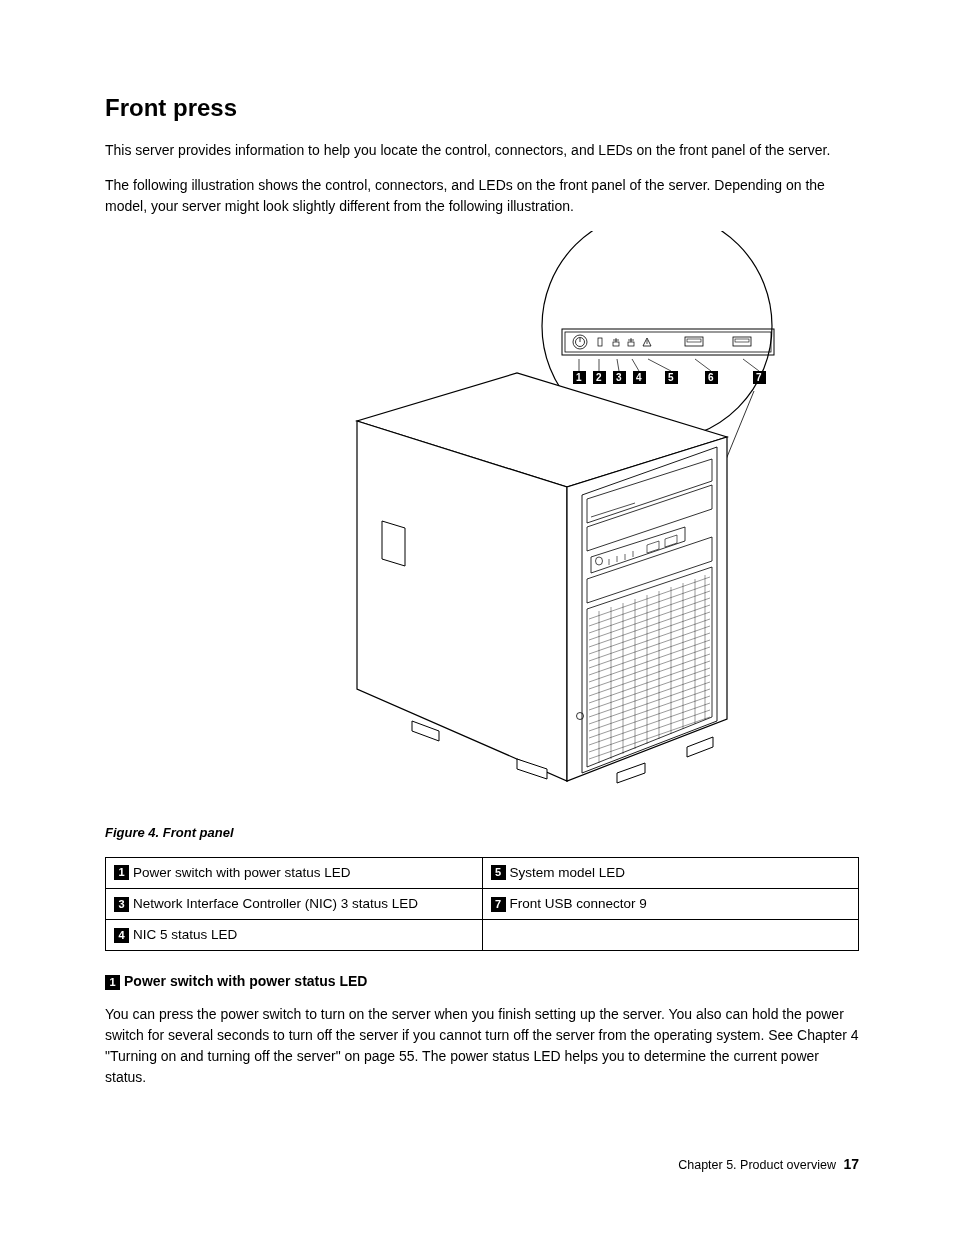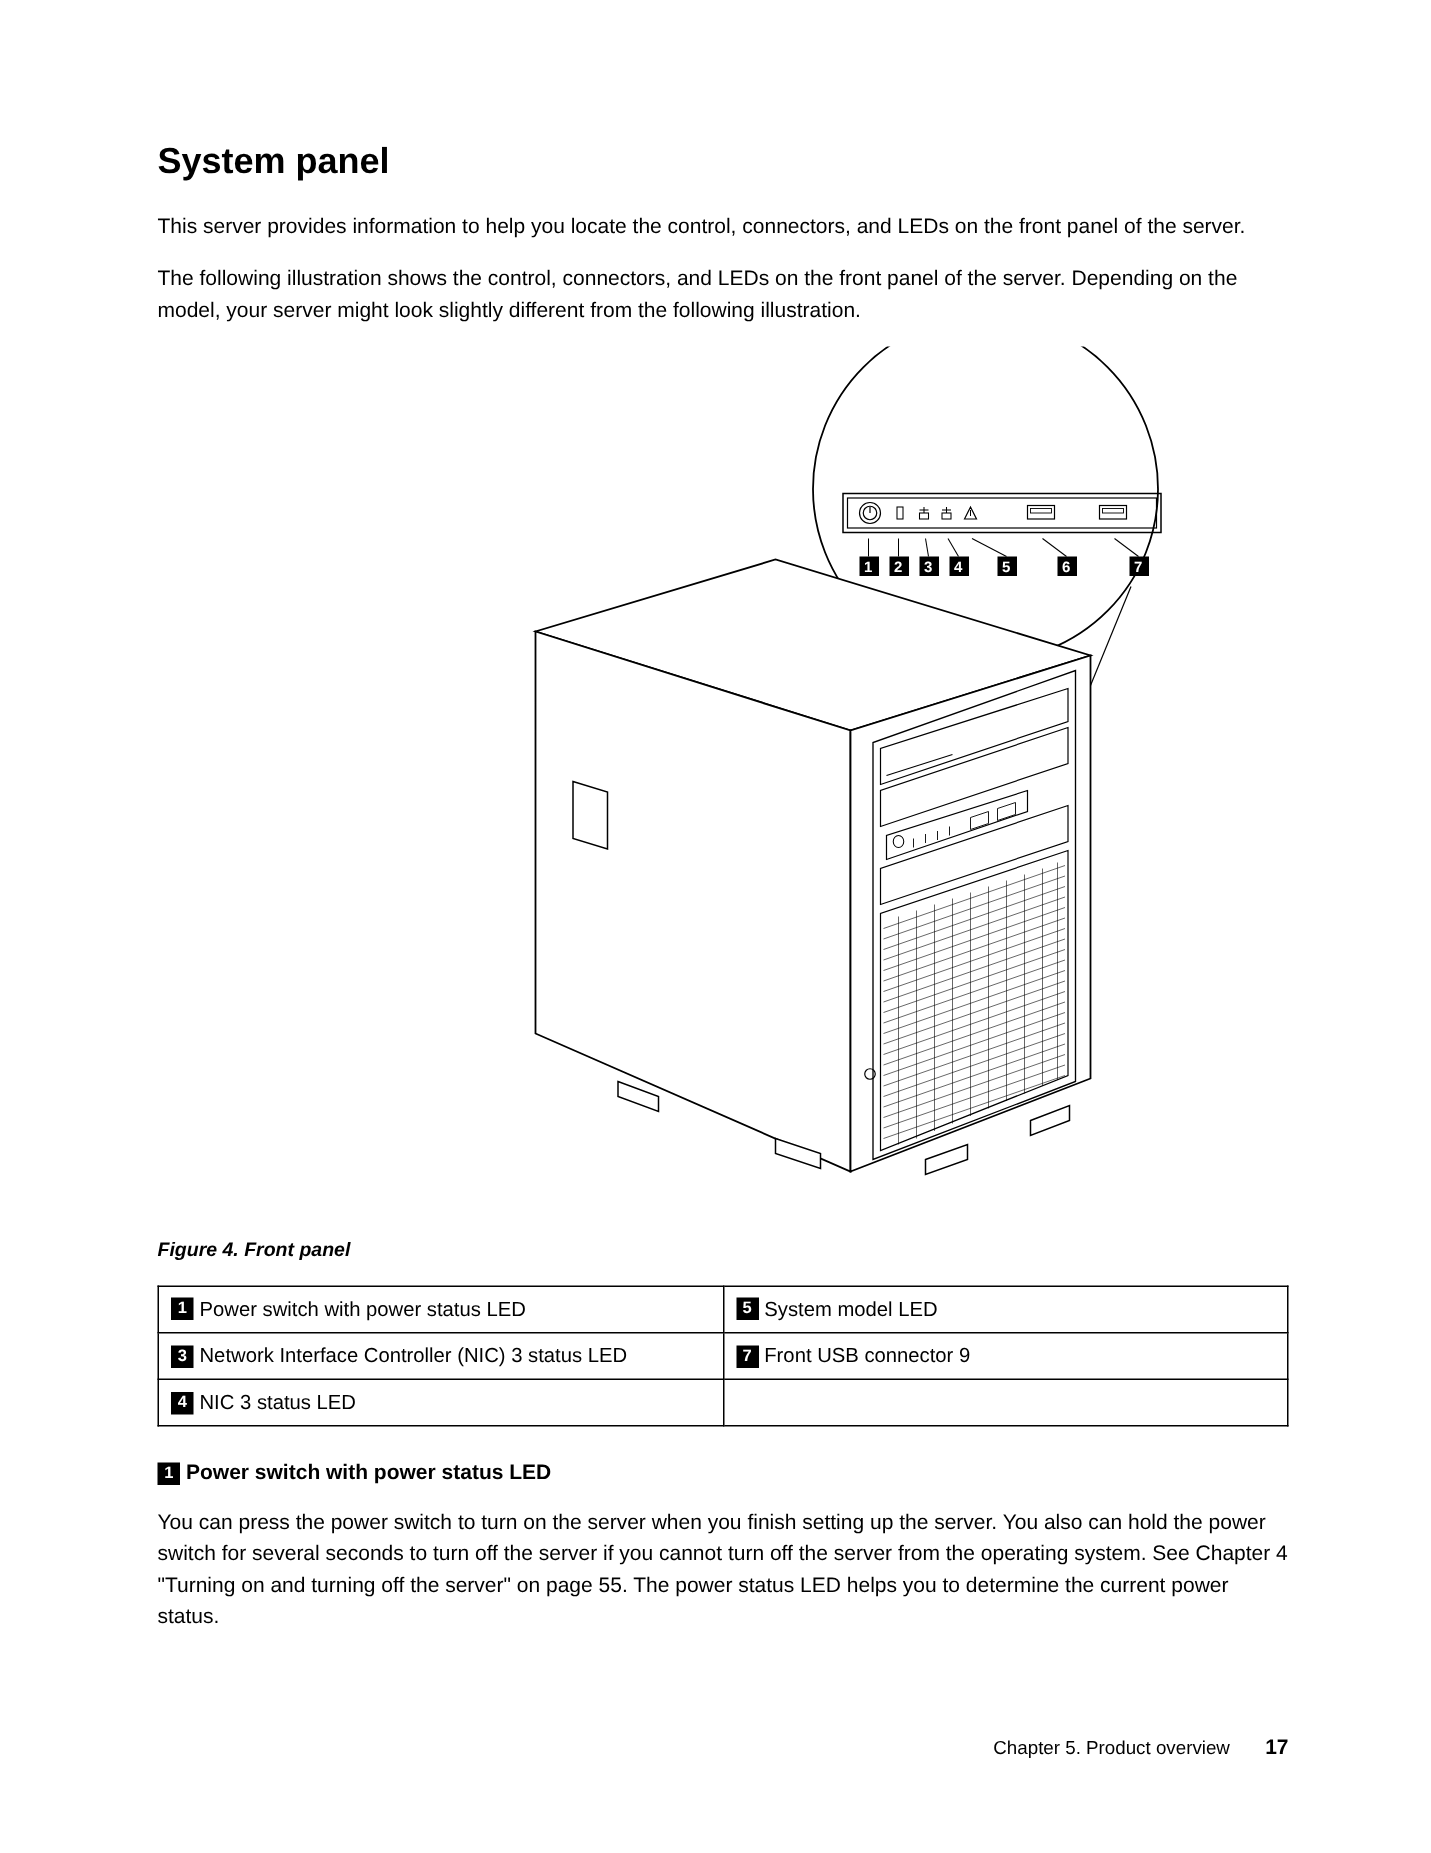--- a/index.html
+++ b/index.html
@@ -68,27 +68,27 @@
     }
     .footer {
       position: absolute;
       bottom: 60px;
       right: 95px;
       font-size: 12.5px;
     }
     .footer .pagenum {
       font-weight: bold;
       font-size: 14px;
-      margin-left: 20px;
+      margin-left: 4px;
     }
   </style>
 </head>
 <body>
 
-<h1>System panel</h1>
+<h1>Front press</h1>
 
 <p>This server provides information to help you locate the control, connectors, and LEDs on the front panel of the server.</p>
 <p>The following illustration shows the control, connectors, and LEDs on the front panel of the server. Depending on the model, your server might look slightly different from the following illustration.</p>
 
 <div class="figure-container">
   <svg class="figure-svg" width="590" height="570" viewBox="0 0 590 570">
 
     <g>
       <circle cx="470" cy="95" r="115" fill="none" stroke="#000" stroke-width="1.2"></circle>
 
@@ -228,21 +228,21 @@
   <tbody>
       <tr>
     <td><span class="callout-num">1</span><span>Power switch with power status LED</span></td>
     <td><span class="callout-num">5</span><span>System model LED</span></td>
   </tr>
   <tr>
     <td><span class="callout-num">3</span><span>Network Interface Controller (NIC) 3 status LED</span></td>
     <td><span class="callout-num">7</span><span>Front USB connector 9</span></td>
   </tr>
   <tr>
-    <td><span class="callout-num">4</span><span>NIC 3 status LED</span></td>
+    <td><span class="callout-num">4</span><span>NIC 5 status LED</span></td>
     <td><span></span></td>
   </tr>
 </tbody>
   </table>
 
 <p class="section-title">
   <span class="callout-num">1</span><span>Power switch with power status LED</span>
 </p>
 
 <p>You can press the power switch to turn on the server when you finish setting up the server. You also can hold the power switch for several seconds to turn off the server if you cannot turn off the server from the operating system. See Chapter 4 "Turning on and turning off the server" on page 55. The power status LED helps you to determine the current power status.</p>

